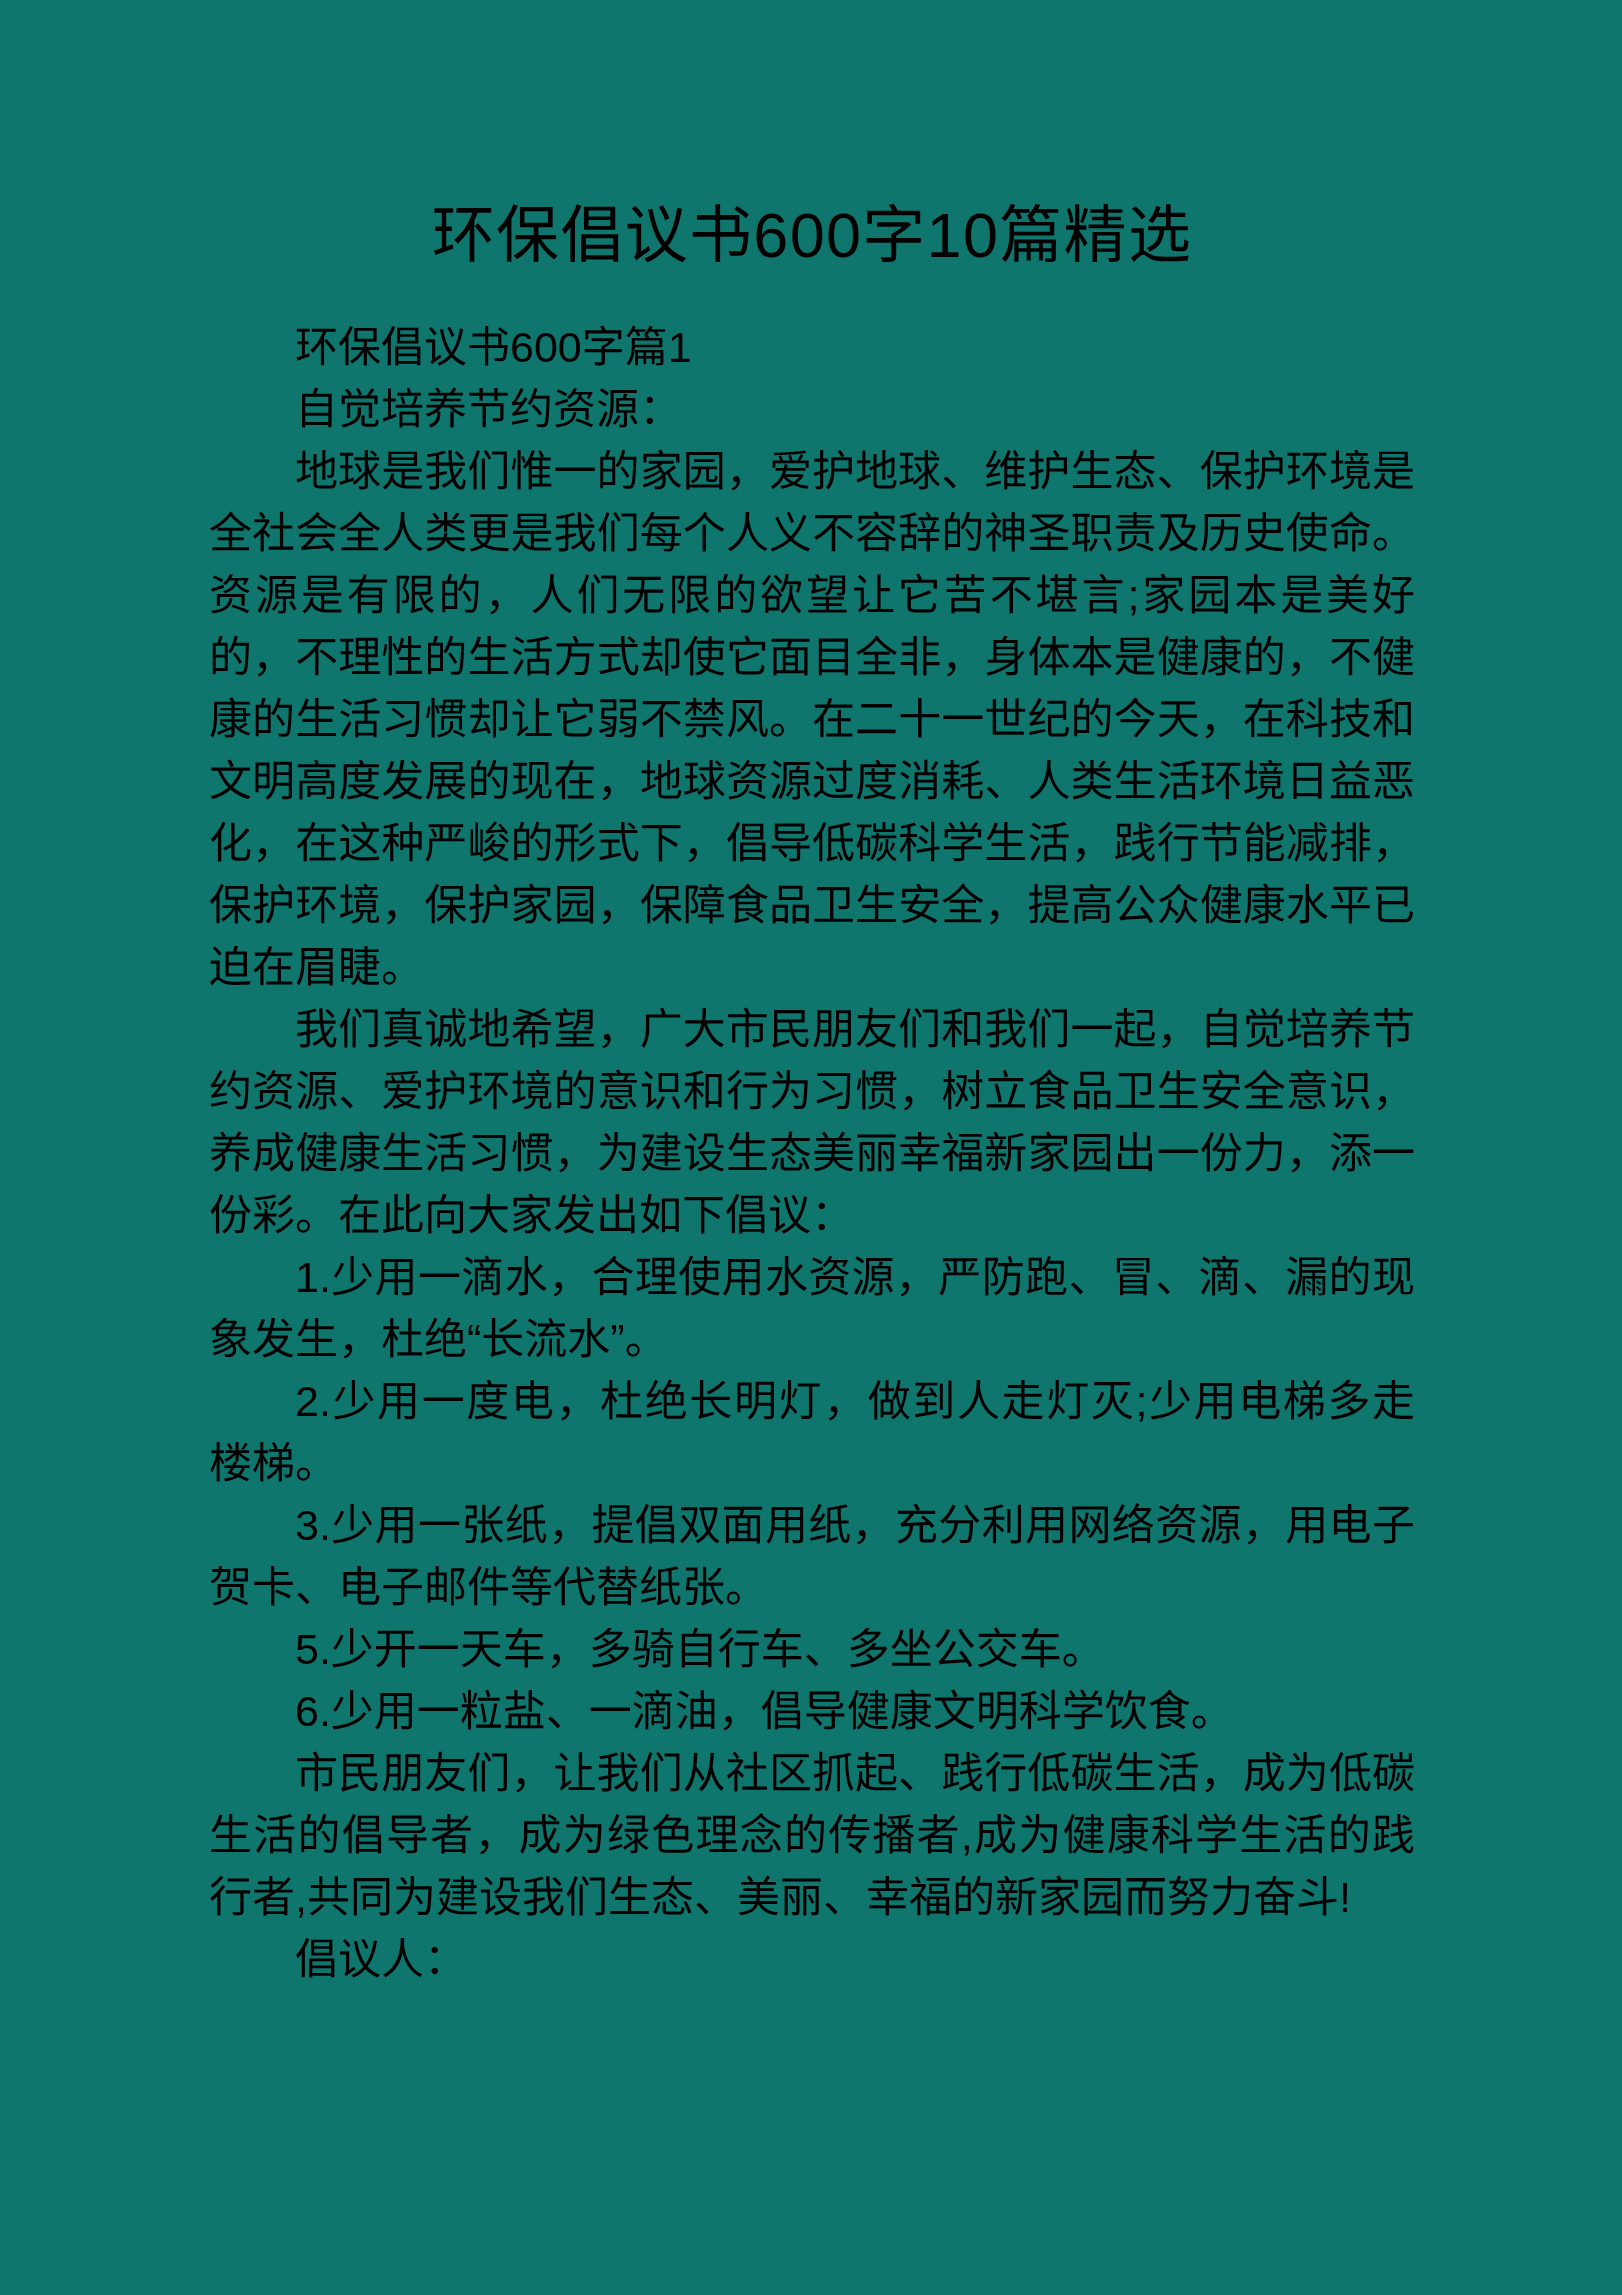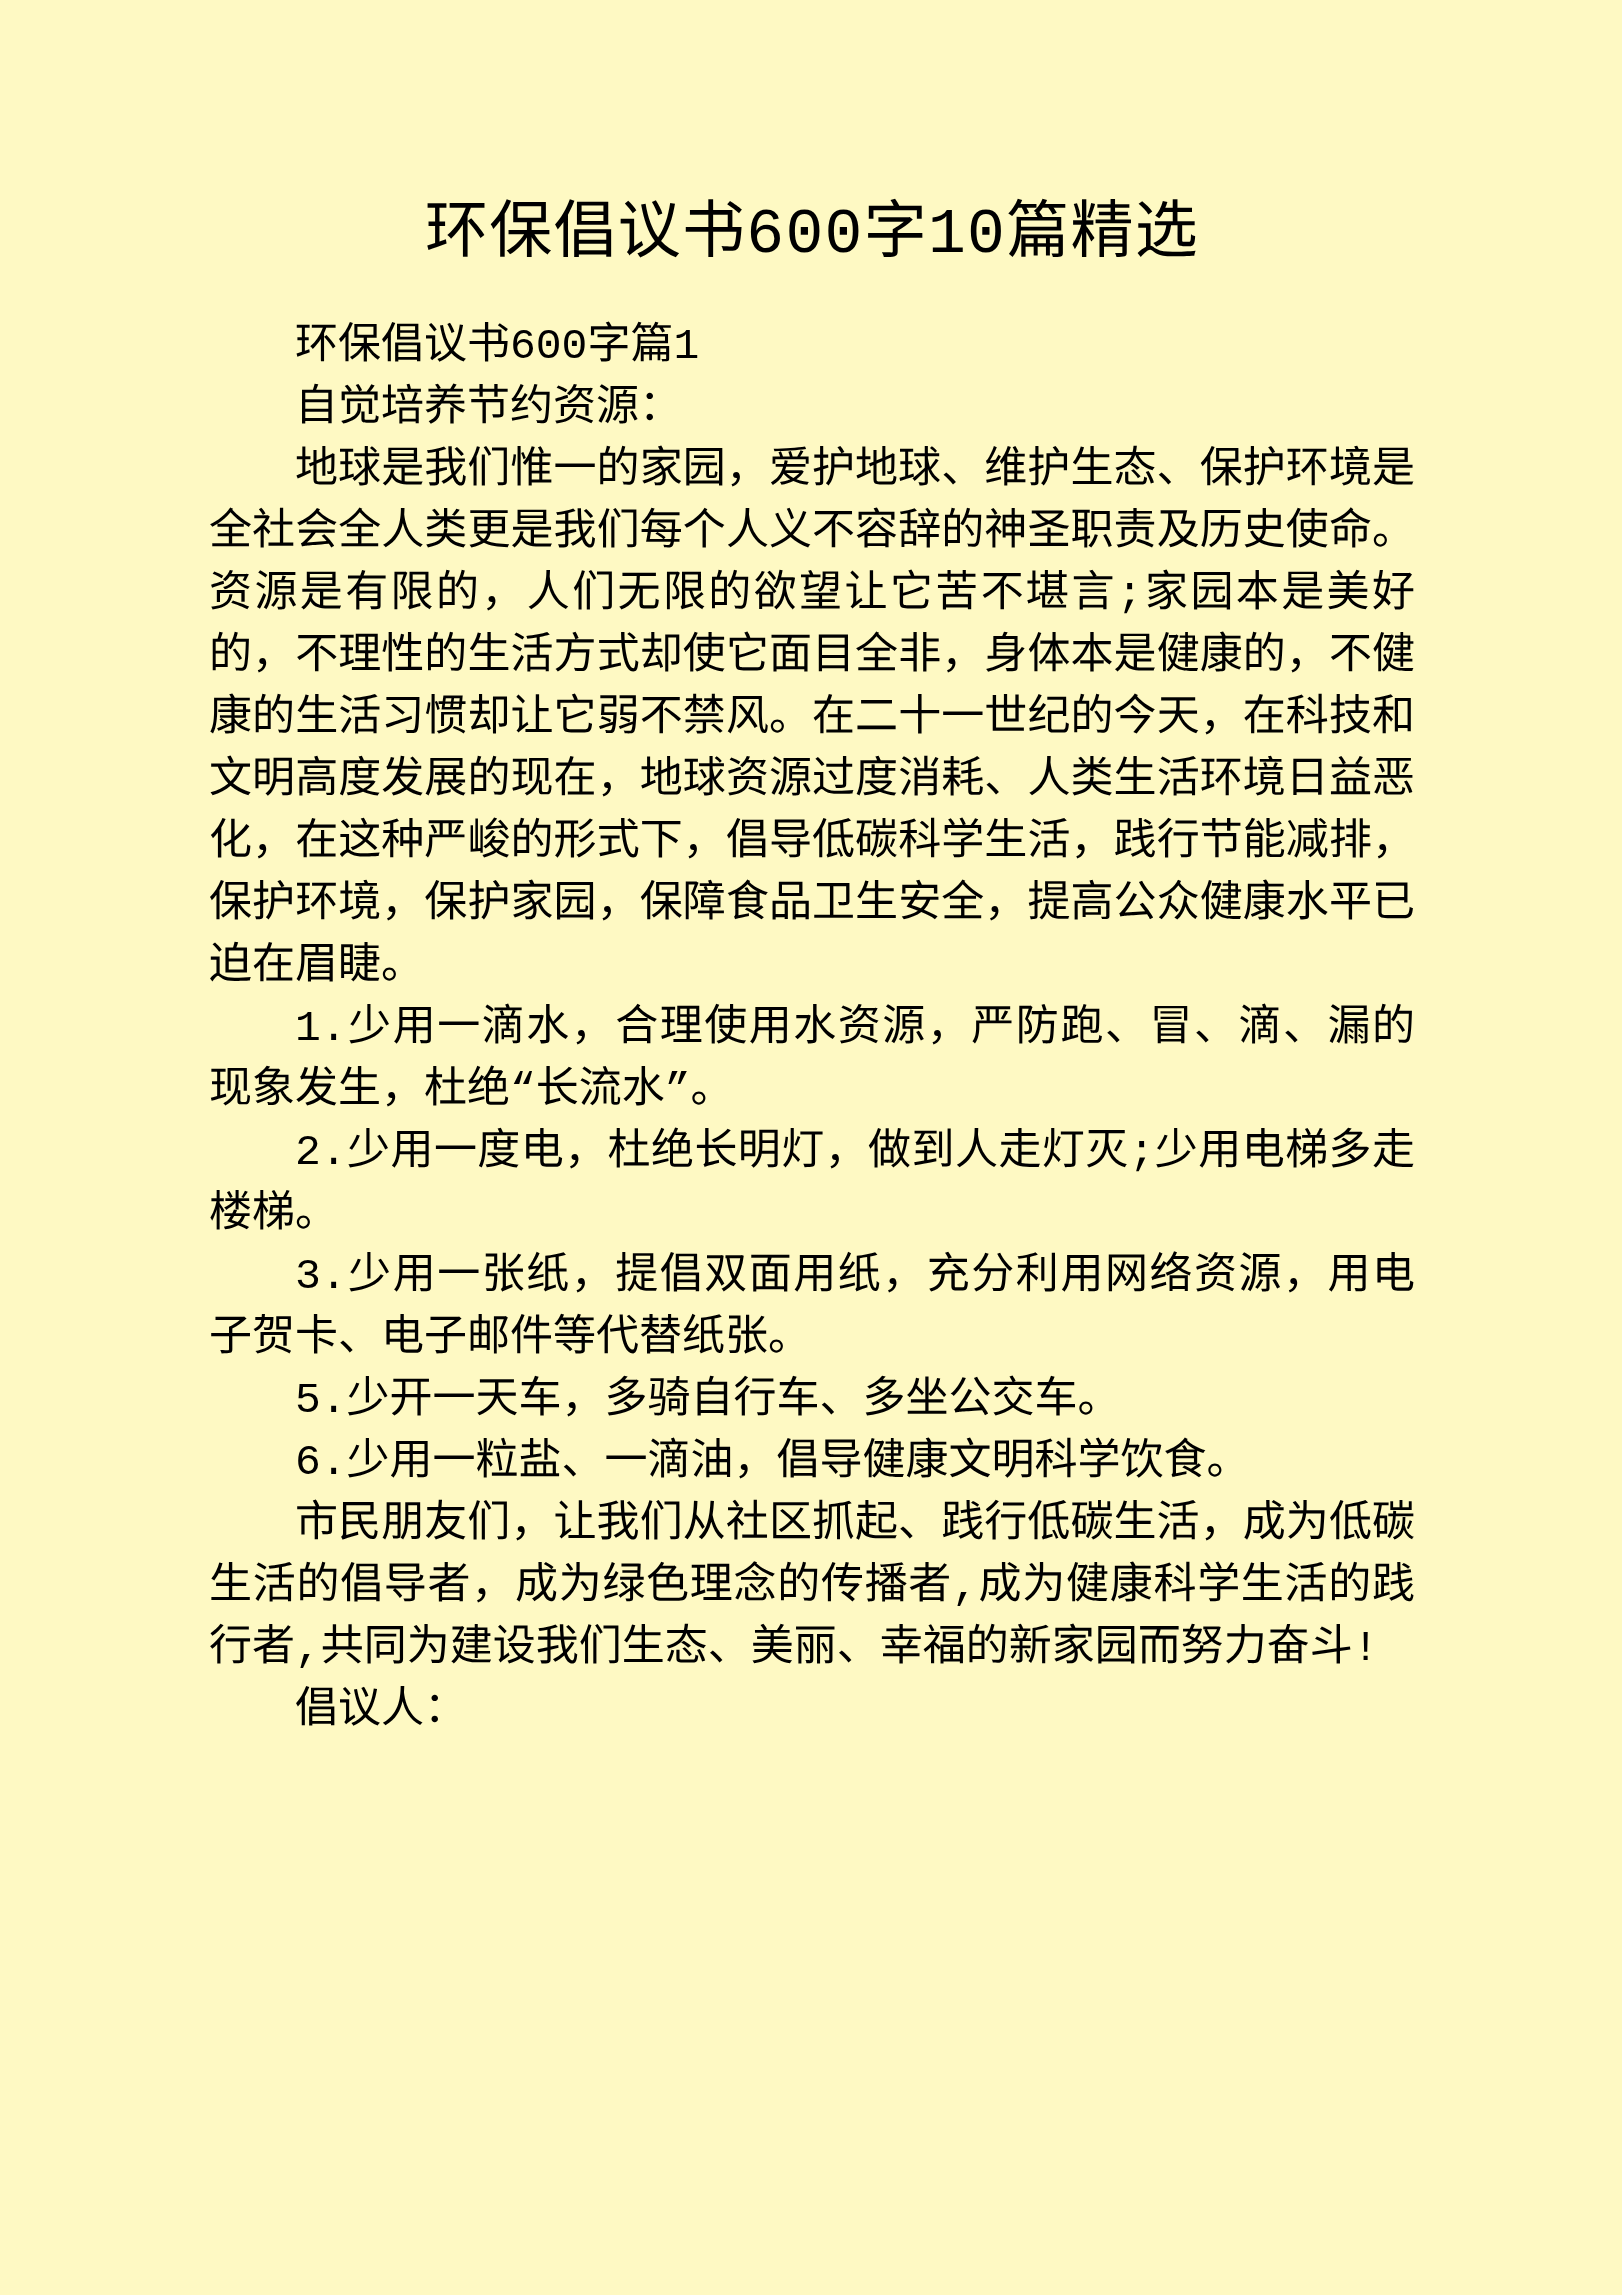--- a/index.html
+++ b/index.html
@@ -9,24 +9,24 @@
   }
   body {
     width: 1623px;
     height: 2295px;
     position: relative;
   }
   .page {
     box-sizing: border-box;
     width: 1623px;
     height: 2295px;
-    background: #fef9c3;
+    background: #0f766e;
     color: #000000;
     padding: 0 208px 0 209px;
-    font-family: Liberation Mono, monospace;
+    font-family: Liberation Sans, sans-serif;
     overflow: hidden;
   }
   .doc-title {
     margin: 0;
     padding-top: 195px;
     text-align: center;
     font-size: 63px;
     font-weight: normal;
     line-height: 1.3;
     letter-spacing: 1.3px;
@@ -47,20 +47,21 @@
 </style>
 </head>
 <body>
 
 <main class="page">
   <h1 class="doc-title">环保倡议书600字10篇精选</h1>
   <section class="doc-body">
       <p>环保倡议书600字篇1</p>
       <p>自觉培养节约资源：</p>
       <p>地球是我们惟一的家园，爱护地球、维护生态、保护环境是全社会全人类更是我们每个人义不容辞的神圣职责及历史使命。资源是有限的，人们无限的欲望让它苦不堪言;家园本是美好的，不理性的生活方式却使它面目全非，身体本是健康的，不健康的生活习惯却让它弱不禁风。在二十一世纪的今天，在科技和文明高度发展的现在，地球资源过度消耗、人类生活环境日益恶化，在这种严峻的形式下，倡导低碳科学生活，践行节能减排，保护环境，保护家园，保障食品卫生安全，提高公众健康水平已迫在眉睫。</p>
+      <p>我们真诚地希望，广大市民朋友们和我们一起，自觉培养节约资源、爱护环境的意识和行为习惯，树立食品卫生安全意识，养成健康生活习惯，为建设生态美丽幸福新家园出一份力，添一份彩。在此向大家发出如下倡议：</p>
       <p>1.少用一滴水，合理使用水资源，严防跑、冒、滴、漏的现象发生，杜绝“长流水”。</p>
       <p>2.少用一度电，杜绝长明灯，做到人走灯灭;少用电梯多走楼梯。</p>
       <p>3.少用一张纸，提倡双面用纸，充分利用网络资源，用电子贺卡、电子邮件等代替纸张。</p>
       <p>5.少开一天车，多骑自行车、多坐公交车。</p>
       <p>6.少用一粒盐、一滴油，倡导健康文明科学饮食。</p>
       <p>市民朋友们，让我们从社区抓起、践行低碳生活，成为低碳生活的倡导者，成为绿色理念的传播者,成为健康科学生活的践行者,共同为建设我们生态、美丽、幸福的新家园而努力奋斗!</p>
       <p>倡议人：</p>
     </section>
 </main>
 

